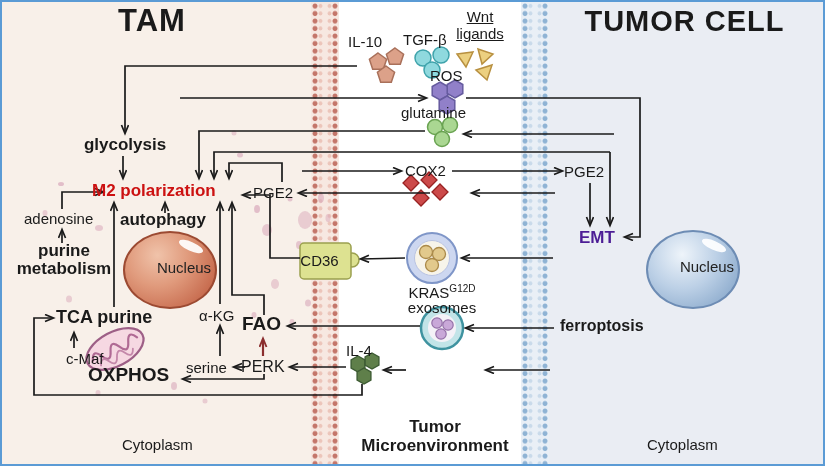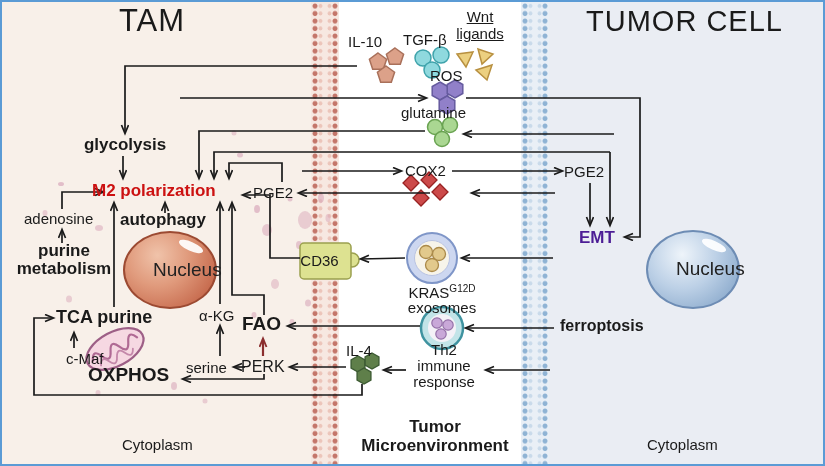--- a/index.html
+++ b/index.html
@@ -22,29 +22,29 @@
       radial-gradient(circle at 4px 4px,  #8fb3d4 2.1px, rgba(0,0,0,0) 2.9px),
       radial-gradient(circle at 24px 4px, #8fb3d4 2.1px, rgba(0,0,0,0) 2.9px),
       radial-gradient(circle at 9.5px 4px, #c9daea 1.7px, rgba(0,0,0,0) 2.3px),
       radial-gradient(circle at 18.5px 4px,#c9daea 1.7px, rgba(0,0,0,0) 2.3px);
     background-size:28px 7.5px;}
   svg.layer{position:absolute;left:0;top:0;z-index:2;pointer-events:none;}
   .edge{fill:none;stroke:#1a1a1a;stroke-width:1.7px;}
   .lbl{position:absolute;z-index:3;font-size:15px;line-height:17px;white-space:nowrap;}
   .c{text-align:center;white-space:normal;}
   .b{font-weight:bold;}
-  .title{font-size:31px;font-weight:normal;letter-spacing:1px;}
+  .title{font-size:31px;font-weight:bold;letter-spacing:1px;}
   .nucleus{position:absolute;z-index:2;border-radius:50%;}
   .nucleus-tam{left:121px;top:229px;width:90px;height:74px;border:2px solid #9c4a32;
     background:radial-gradient(circle at 36% 30%, #f0c3aa 0%, #e09a7c 40%, #c86d50 78%, #b85a40 100%);}
   .nucleus-tumor{left:644px;top:228px;width:90px;height:75px;border:2px solid #6d8cb4;
     background:radial-gradient(circle at 38% 30%, #eef4fa 0%, #bcd0e6 45%, #8fadce 82%, #7d9cc0 100%);}
   .shine{position:absolute;right:11px;top:9px;width:26px;height:9px;border-radius:50%;
     background:rgba(255,255,255,0.92);transform:rotate(24deg);}
-  .nucleus .nlabel{position:absolute;left:0;right:0;top:26px;text-align:center;font-size:19px;color:#222;padding-left:28px;}
+  .nucleus .nlabel{position:absolute;left:0;right:0;top:26px;text-align:center;font-size:15px;color:#222;padding-left:28px;}
   sup.g12d{font-size:10px;}
 </style>
 </head>
 <body>
 
 <div id="stage">
 
   <div class="bg bg-tam"></div>
   <div class="bg bg-tme"></div>
   <div class="bg bg-tumor"></div>
@@ -231,20 +231,19 @@
   <div class="lbl" style="left:401px;top:29px;">TGF-β</div>
   <div class="lbl c" style="left:446px;top:6px;width:64px;line-height:17px;text-decoration:underline;">Wnt ligands</div>
   <div class="lbl" style="left:428px;top:65px;">ROS</div>
   <div class="lbl" style="left:399px;top:102px;">glutamine</div>
   <div class="lbl" style="left:403px;top:160px;">COX2</div>
   <div class="lbl c" style="left:395px;top:279px;width:90px;line-height:15px;">
     <span>KRAS</span><sup class="g12d">G12D</sup>
     <div>exosomes</div>
   </div>
   <div class="lbl" style="left:344px;top:340px;">IL-4</div>
-  <div class="lbl c" style="left:402px;top:340px;width:80px;line-height:16px;">Th2 immune response</div>
 
   <div class="lbl" style="left:562px;top:161px;">PGE2</div>
   <div class="lbl b" style="left:577px;top:227px;font-size:17px;color:#4c1d95;">EMT</div>
   <div class="lbl b" style="left:558px;top:315px;font-size:16px;">ferroptosis</div>
   <div class="lbl" style="left:645px;top:434px;">Cytoplasm</div>
 
 </div>
 
 </body></html>

